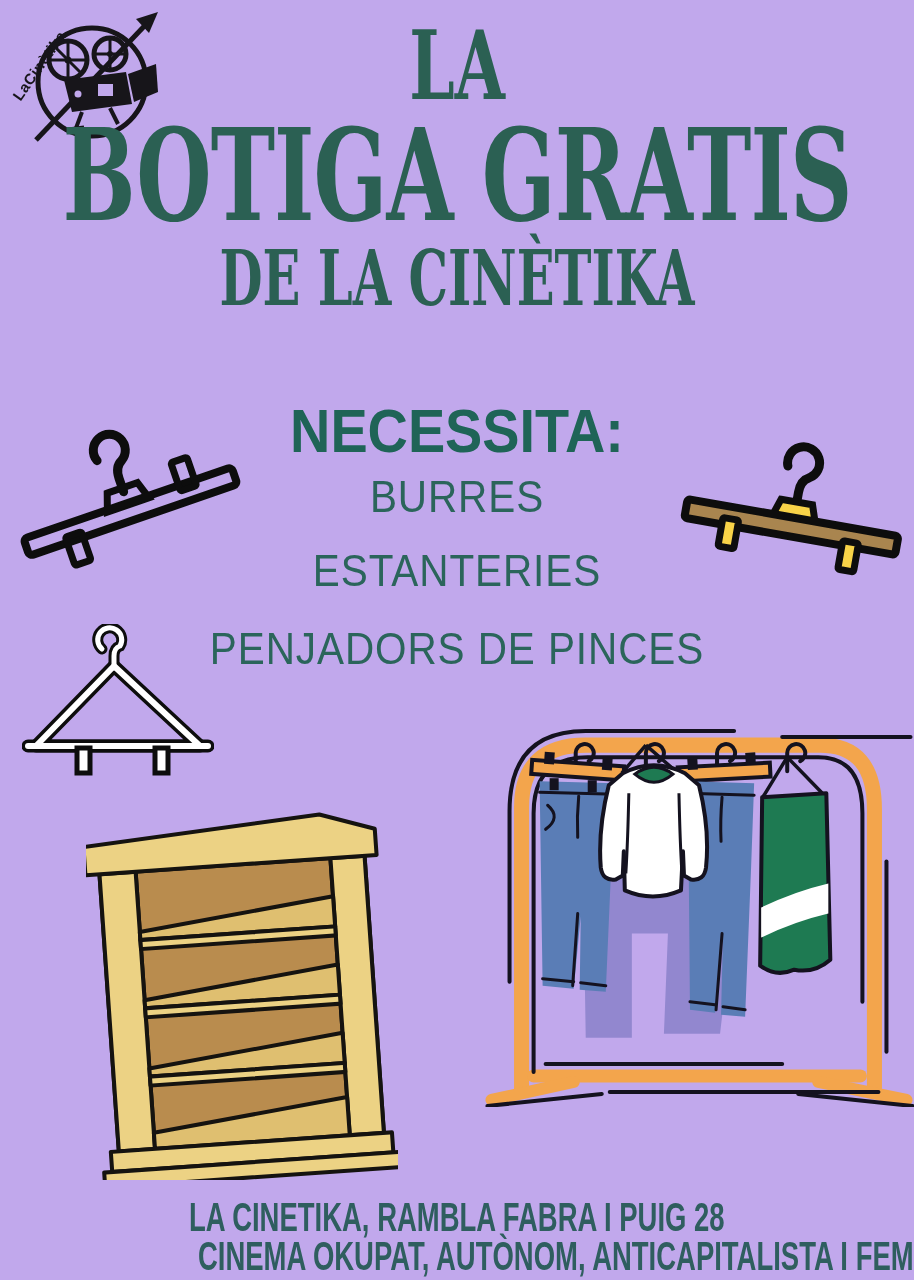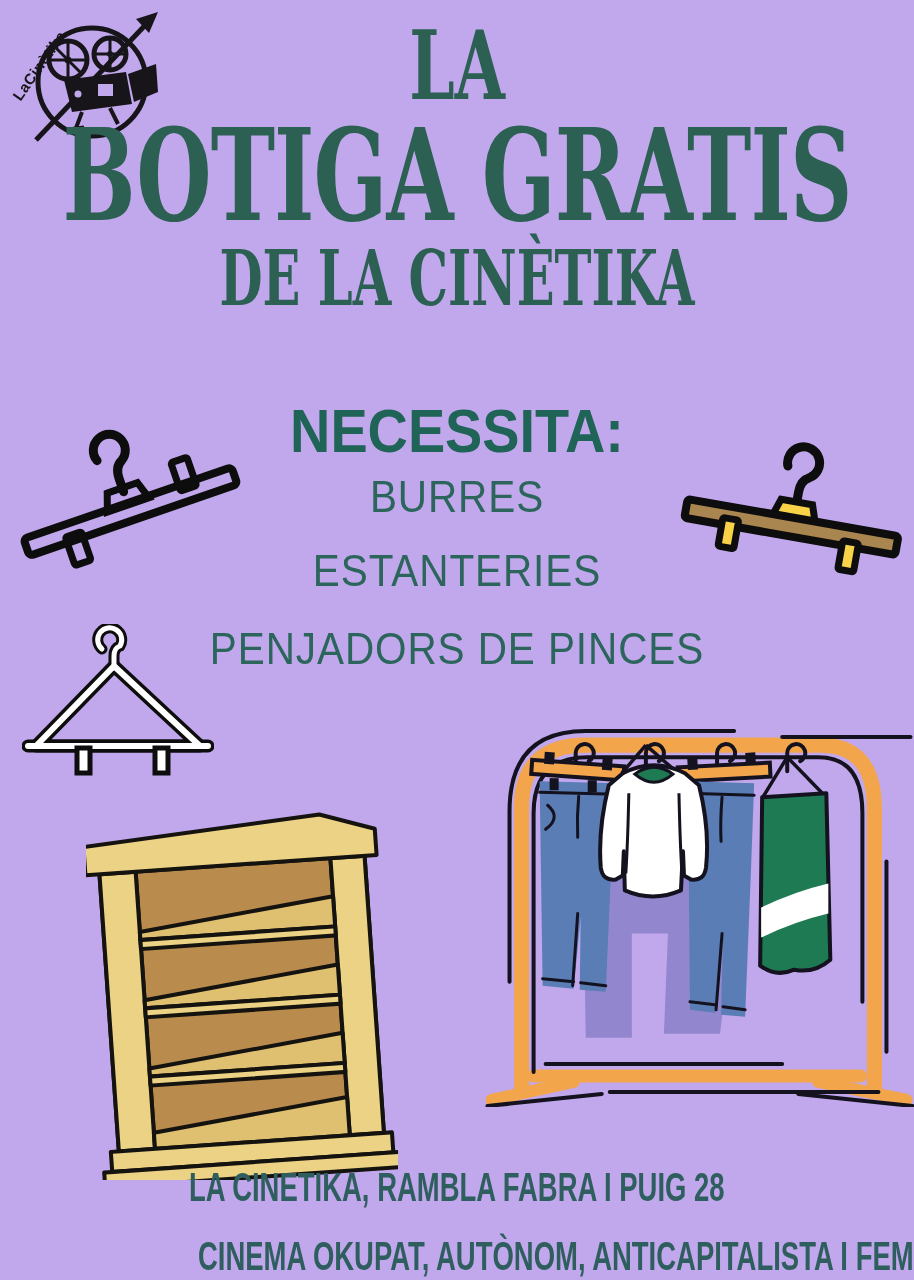--- a/index.html
+++ b/index.html
@@ -29,21 +29,21 @@
     font-size:44px; font-weight:400; color:#2b655b; letter-spacing:1px;
     transform:scaleX(.92); transform-origin:center top;
   }
   .item-0{top:472px;} .item-1{top:546px;} .item-2{top:624px;}
   
   .footer-line{
     left:0; right:0; text-align:center; white-space:nowrap;
     font-size:41px; font-weight:700; color:#2f5e5f;
   }
   .footer-line span{display:inline-block; transform:scaleX(.67); transform-origin:center top;}
-  .footer-1{top:1164px;} .footer-2{top:1233px;}
+  .footer-1{top:1194px;} .footer-2{top:1233px;}
   
   .logo{left:6px; top:2px; width:172px; height:152px;}
   .logo-brand{
     position:absolute; left:10px; top:88px; transform:rotate(-55deg); transform-origin:0 50%;
     font-size:15px; font-weight:700; color:#17151a; letter-spacing:.5px; white-space:nowrap;
   }
   
   .hanger-black{left:2px;  top:402px; width:238px; height:158px; transform:rotate(-19deg);}
   .hanger-brown{left:684px; top:420px; width:226px; height:150px; transform:rotate(10deg);}
   .hanger-white{left:22px; top:624px; width:192px; height:157px;}

